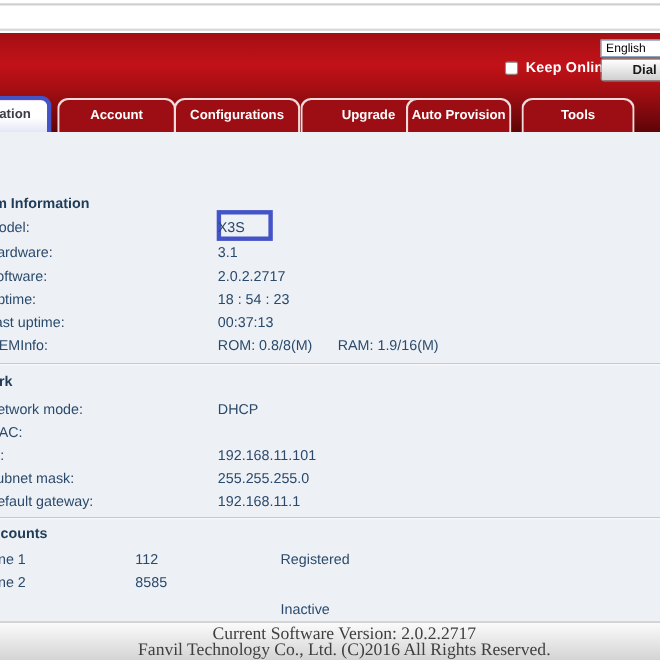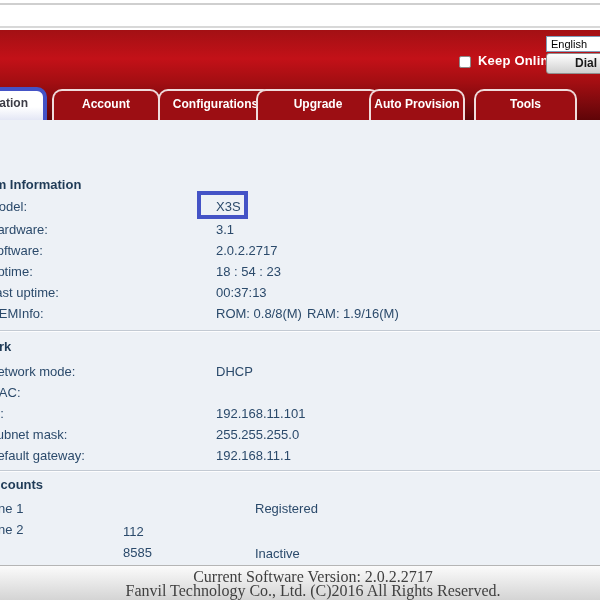--- a/index.html
+++ b/index.html
@@ -30,33 +30,33 @@
   
   .tab-bar { position:absolute; left:0; bottom:0; width:600px; height:32px; }
   .tab { position:absolute; bottom:0; height:31px; background:#9c0e13; color:#fff;
     font-weight:bold; font-size:12px; text-align:center; line-height:27px;
     border:2px solid #f0dcdc; border-bottom:none; border-radius:10px 10px 0 0; }
   .tab.active { height:33px; background:linear-gradient(#ffffff 55%, #e4e7f5);
     color:#3c3c46; border:4px solid #4453c6; border-bottom:none; line-height:25px; }
   .tab-info   { left:-57px; width:104px; }
   .tab-acct   { left:52px;  width:108px; }
   .tab-conf   { left:158px; width:115px; }
-  .tab-upg    { left:256px; width:124px; }
+  .tab-upg    { left:273px; width:124px; }
   .tab-prov   { left:369px; width:96px; }
   .tab-tools  { left:474px; width:103px; }
 
   
   .content { position:absolute; left:0; top:120px; width:600px; height:445px;
     background:#edf1f6; overflow:hidden; }
   .inner { position:absolute; left:-40px; top:0; width:680px; height:445px; color:#2b4a6b; font-size:13px; }
   .sec-title { position:absolute; left:0; font-weight:bold; font-size:13px; color:#1f3b57; white-space:nowrap; }
   .lbl { position:absolute; left:28px; white-space:nowrap; }
-  .val { position:absolute; left:256px; white-space:nowrap; }
+  .val { position:absolute; left:238px; white-space:nowrap; }
   .val2 { position:absolute; left:347px; white-space:nowrap; }
-  .acc-num { position:absolute; left:163px; white-space:nowrap;margin-top:23px; }
+  .acc-num { position:absolute; left:163px; white-space:nowrap; }
   .acc-status { position:absolute; left:295px; white-space:nowrap; }
   .divider { position:absolute; left:0; width:680px; height:1px; background:#c3cad3;
     box-shadow:0 1px 0 rgba(255,255,255,.85); }
   .model-box { position:absolute; left:237px; top:71px; width:51px; height:28px;
     border:4px solid #4453c6; }
 
   
   .footer { position:absolute; left:0; top:565px; width:600px; height:35px;
     background:linear-gradient(#fbfbfb,#d4d4d4); border-top:1px solid #b5b5b5;
     text-align:center; padding-top:4px; padding-left:26px;

